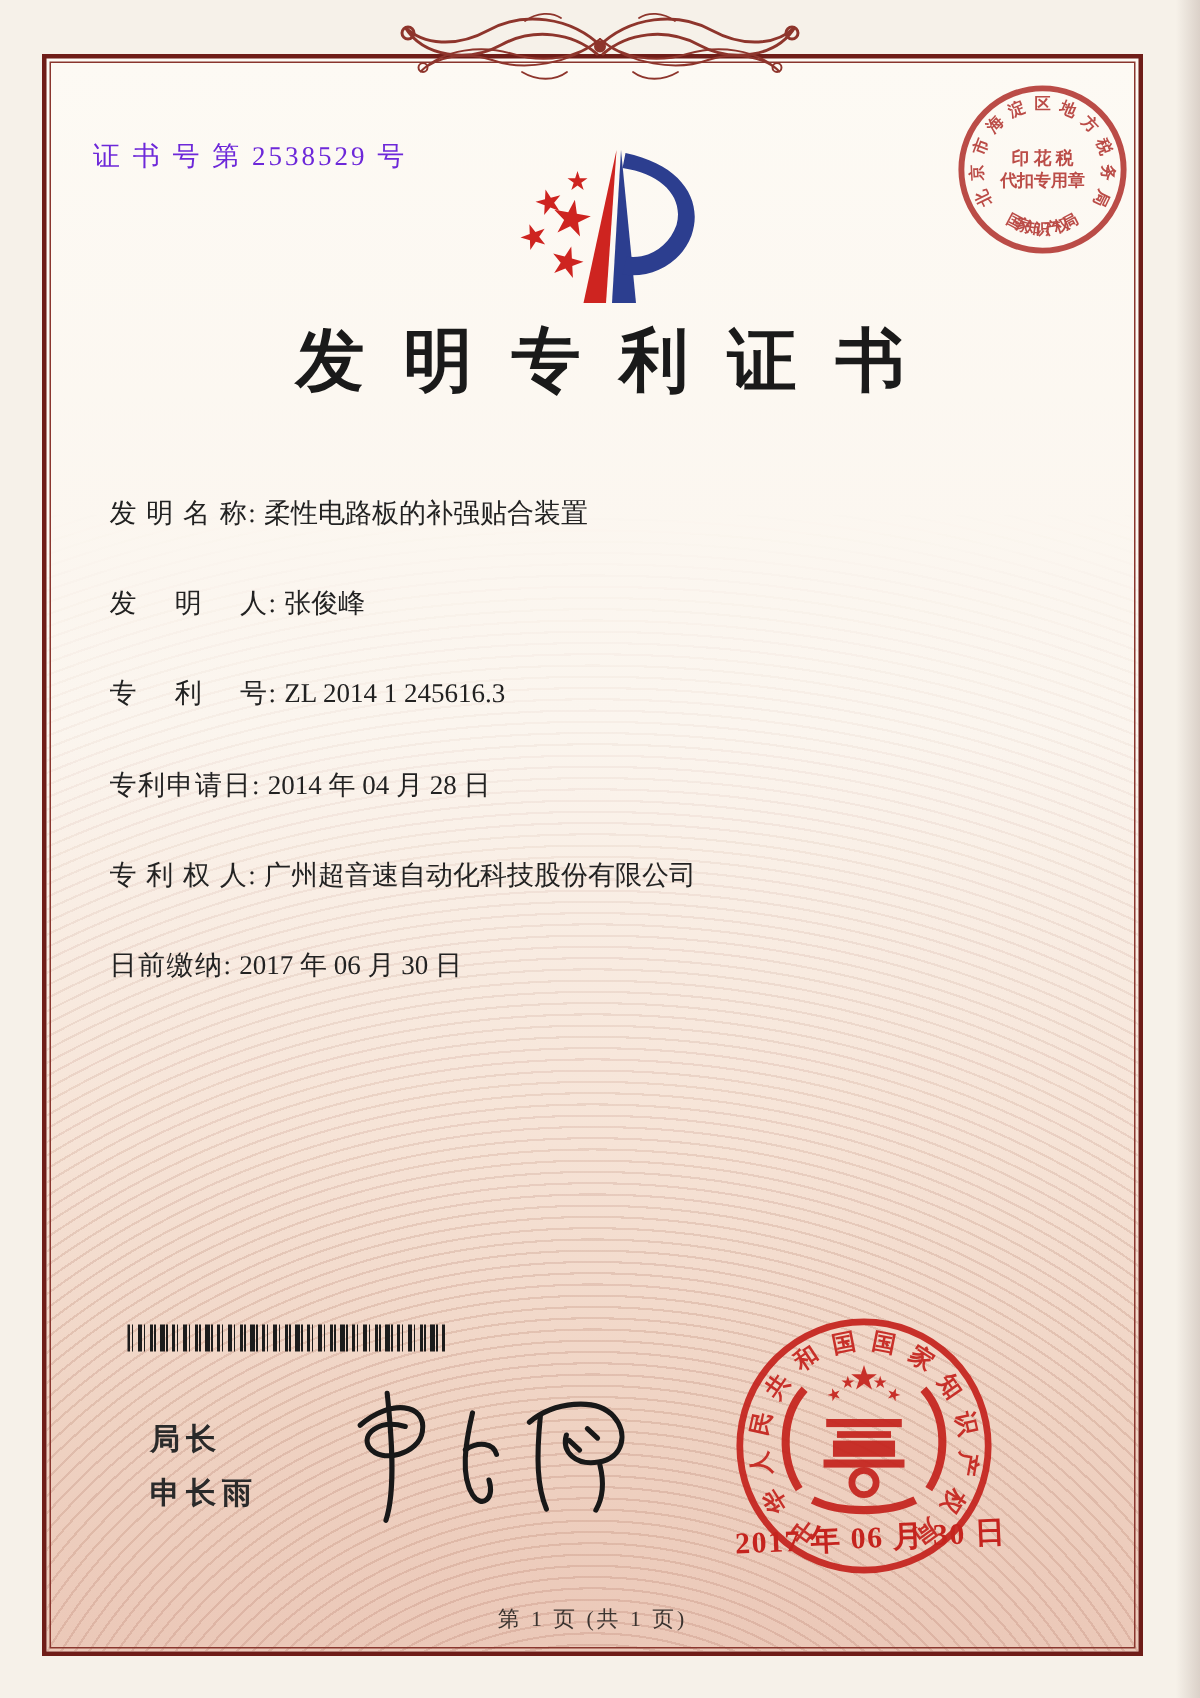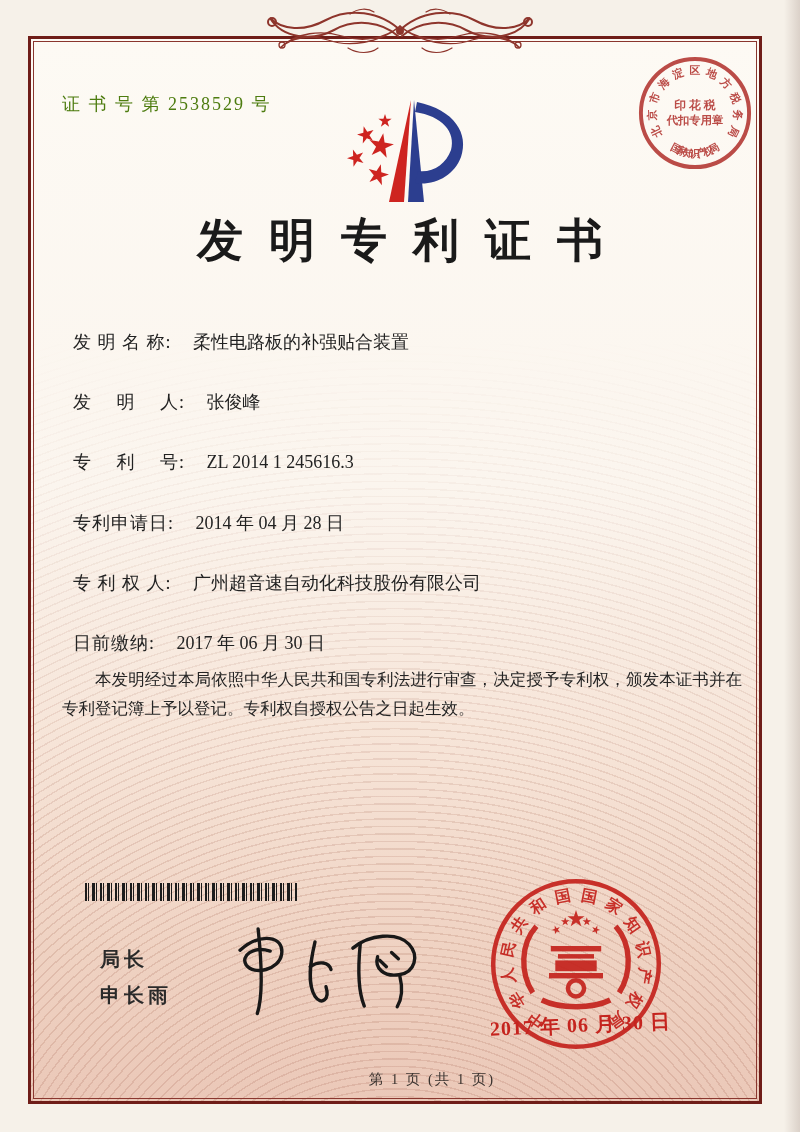--- a/index.html
+++ b/index.html
@@ -25,30 +25,30 @@
   .wash::after{
     content:"";position:absolute;inset:0;
     background:repeating-radial-gradient(140% 90% at 50% 118%,
       rgba(150,80,60,0.16) 0 1.5px, rgba(0,0,0,0) 1.5px 8px);
     -webkit-mask-image:linear-gradient(to bottom,transparent 28%,rgba(0,0,0,.55) 55%,#000 78%);
     mask-image:linear-gradient(to bottom,transparent 28%,rgba(0,0,0,.55) 55%,#000 78%);
   }
   .page-shade{position:absolute;right:0;top:0;width:16px;height:100%;
     background:linear-gradient(90deg,rgba(0,0,0,0),rgba(110,80,70,.20));}
   .ornament{position:absolute;left:230px;top:2px;width:340px;height:60px;}
-  .cert-no{position:absolute;left:62px;top:92px;font-size:18px;letter-spacing:2px;color:#4d7c0f;}
+  .cert-no{position:absolute;left:62px;top:92px;font-size:18px;letter-spacing:2px;color:#6d28d9;}
   .logo{position:absolute;left:335px;top:90px;width:140px;height:120px;}
   .tax-seal{position:absolute;left:636px;top:54px;width:118px;height:118px;opacity:.88;}
   .title{
     position:absolute;left:0;top:210px;width:800px;text-align:center;
     font-size:46px;font-weight:bold;letter-spacing:26px;text-indent:26px;color:#1a1a1a;
   }
   .field{position:absolute;left:73px;font-size:18px;color:#222;white-space:nowrap;}
   .field .lab{letter-spacing:1px;margin-top:37px;}
-  .field .val{margin-left:17px;}
+  .field .val{margin-left:0;}
   .f0{top:330px}.f1{top:390px}.f2{top:450px}.f3{top:511px}.f4{top:571px}.f5{top:631px}
   .bodytext{
     position:absolute;left:62px;top:666px;width:680px;
     font-size:16.5px;line-height:28.6px;color:#242424;text-align:justify;
   }
   .bodytext p{margin:0;text-indent:2em;}
   .barcode{
     position:absolute;left:85px;top:883px;width:212px;height:18px;
     background:repeating-linear-gradient(90deg,
       #1c1c1c 0 2px,transparent 2px 3px,#1c1c1c 3px 4px,transparent 4px 7px,
@@ -58,21 +58,21 @@
     font-weight:bold;font-size:20px;color:#2a2a2a;letter-spacing:4px;}
   .signer.t{top:946px}.signer.n{top:982px}
   .signature{position:absolute;left:205px;top:918px;width:235px;height:100px;transform:rotate(-2deg);}
   .office-seal{position:absolute;left:486px;top:874px;width:180px;height:180px;opacity:.93;}
   .seal-date{
     position:absolute;left:490px;top:1012px;width:170px;
     font-weight:bold;font-size:20px;color:#c5241e;letter-spacing:1px;
     transform:rotate(-2.5deg);white-space:nowrap;
   }
   .footer{position:absolute;left:28px;top:1070px;width:734px;text-align:center;
-    font-size:14.5px;color:#3a332f;letter-spacing:2px;margin-left:37px;}
+    font-size:14.5px;color:#3a332f;letter-spacing:2px;}
 </style>
 </head>
 <body>
 
 <div class="wash"></div>
 
 <div class="frame">
   <div class="frame-inner"></div>
 </div>
 
@@ -160,21 +160,20 @@
 <div class="field f4">
   <span class="lab">专 利 权 人:</span>
   <span class="val">广州超音速自动化科技股份有限公司</span>
 </div>
 <div class="field f5">
   <span class="lab">日前缴纳:</span>
   <span class="val">2017 年 06 月 30 日</span>
 </div>
 
 <div class="bodytext">
-  <p>本发明经过本局依照中华人民共和国专利法进行审查，决定授予专利权，颁发本证书并在专利登记簿上予以登记。专利权自授权公告之日起生效。</p>
 </div>
 
 <div class="barcode"></div>
 
 <div class="signer t">局长</div>
 <div class="signer n">申长雨</div>
 
 <svg class="signature" viewBox="0 0 250 100">
   <g stroke="#181818" stroke-width="3.6" fill="none" stroke-linecap="round">
     <path d="M38,28 C60,10 86,14 82,34 C79,50 52,56 44,44 C38,34 52,24 70,30"></path>

